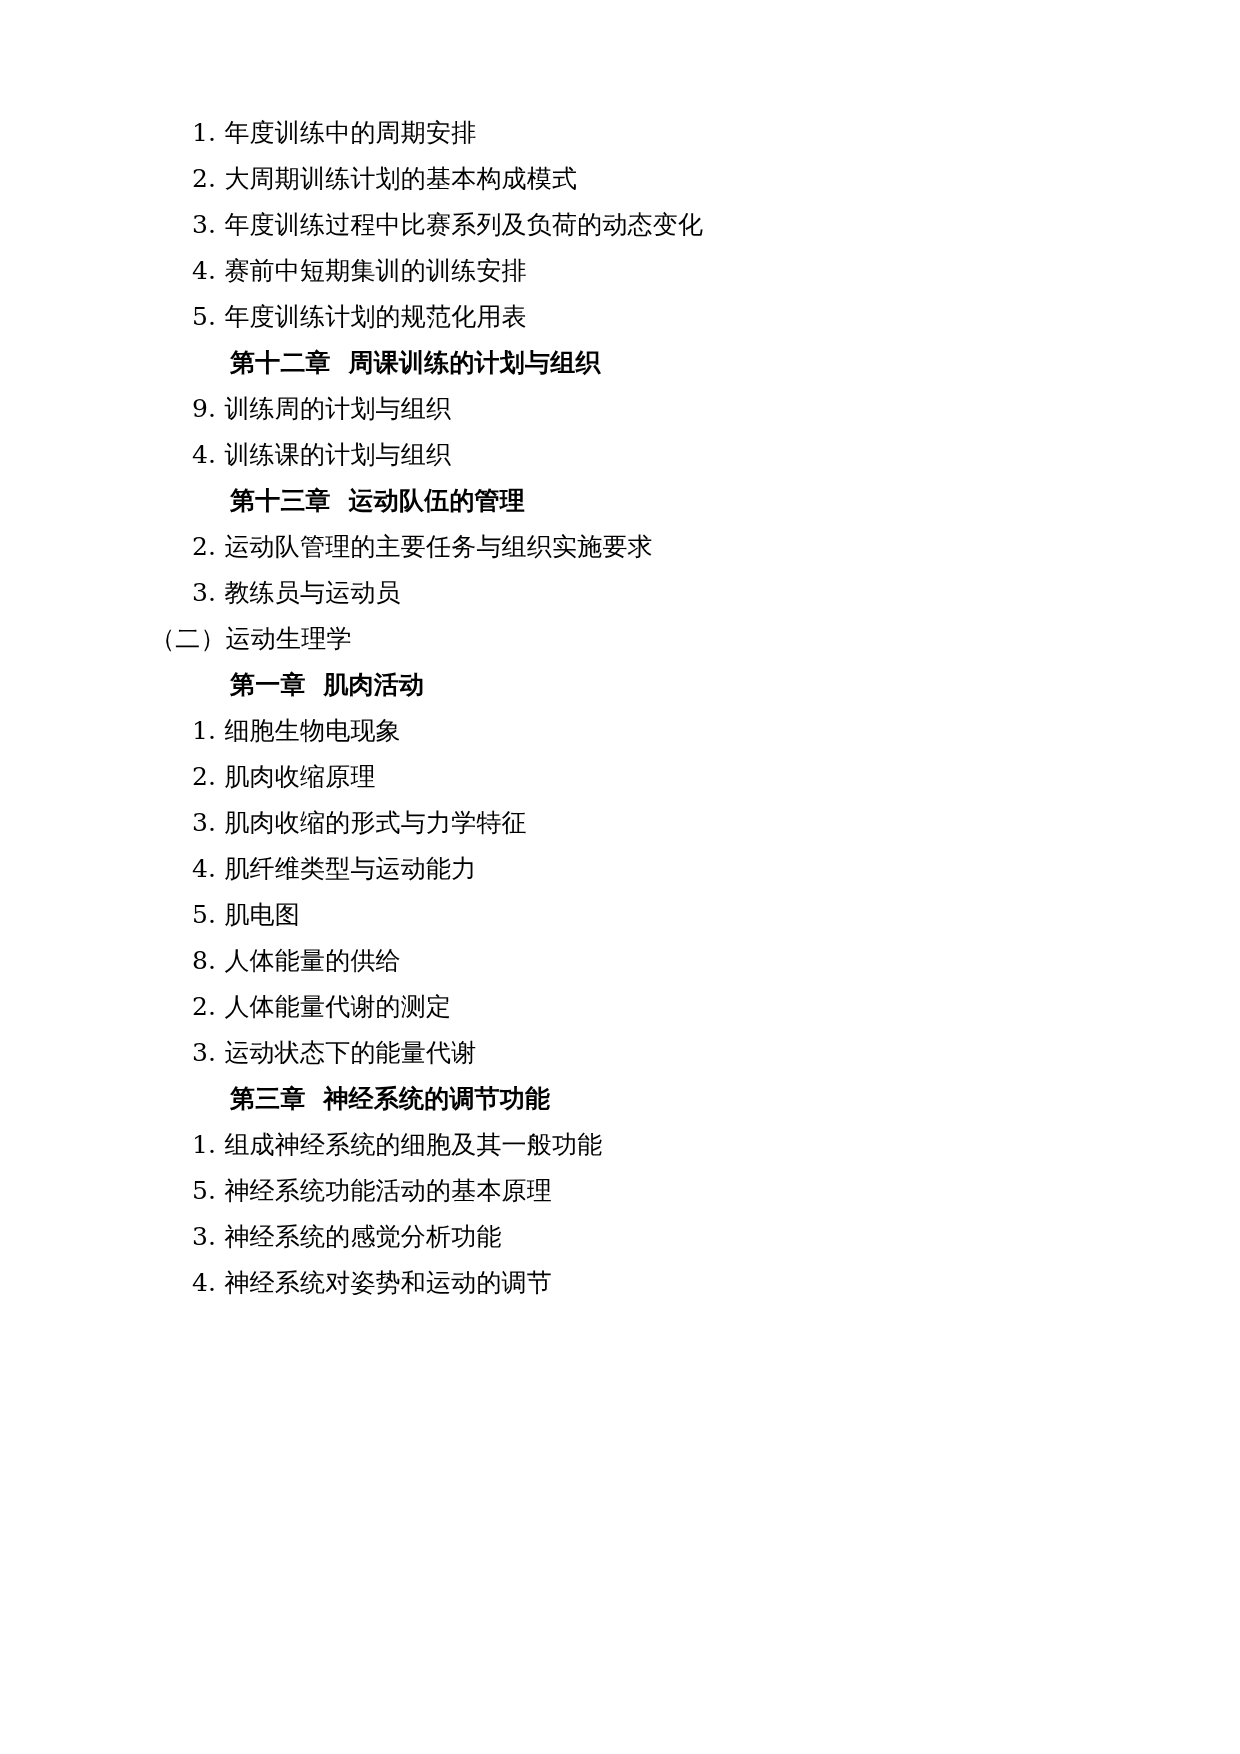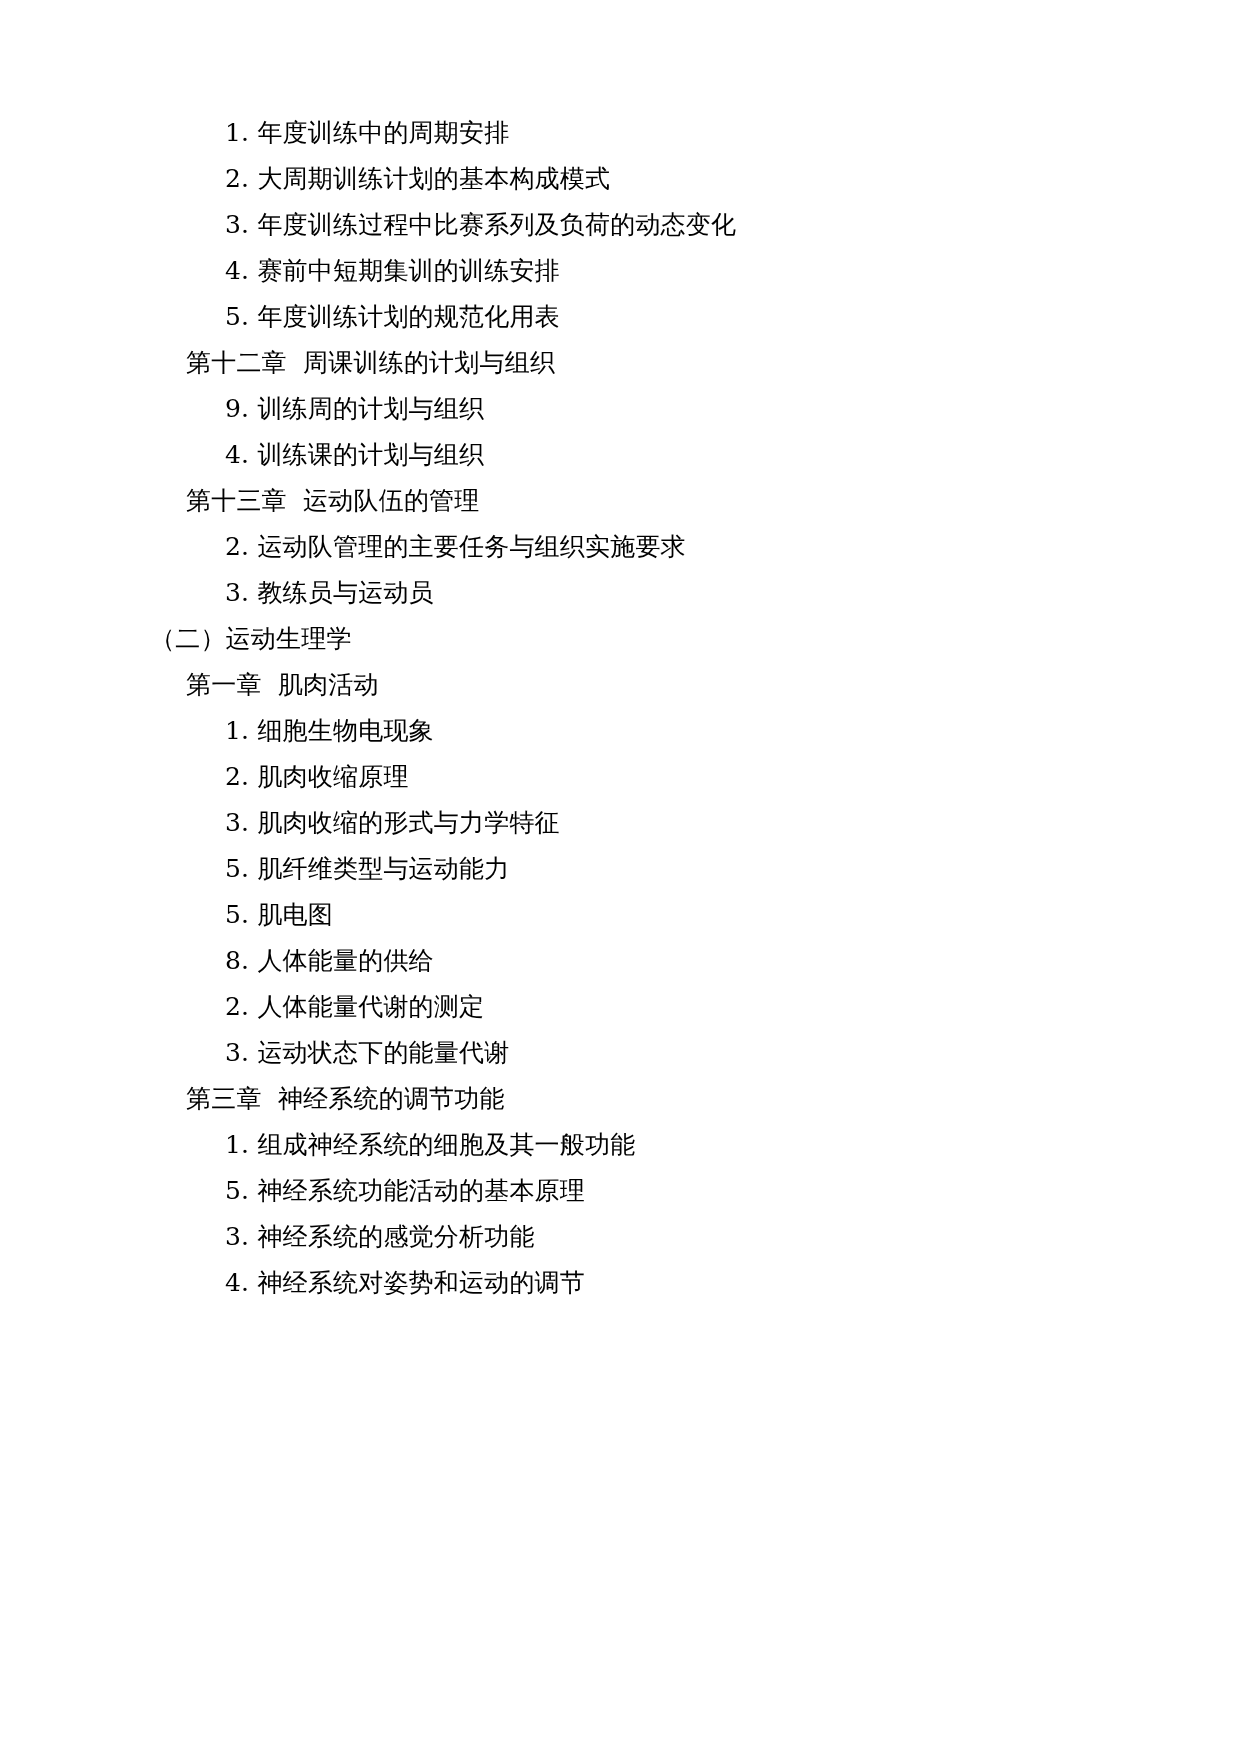--- a/index.html
+++ b/index.html
@@ -26,24 +26,25 @@
     line-height: 1.0;
     white-space: pre;
     margin: 0 0 21px 0;
     letter-spacing: 0.2px;
   }
   
   .lvl-sec {
     margin-left: 0px;      
   }
   .lvl-chap {
-    margin-left: 36px;     
+    margin-left: 80px;     
+    font-weight: bold;
   }
   .lvl-item {
-    margin-left: 75px;     
+    margin-left: 42px;     
   }
 </style>
 </head>
 <body>
 
 <div class="page">
   <div id="doc-body">
       <div class="doc-line lvl-item">1. 年度训练中的周期安排</div>
       <div class="doc-line lvl-item">2. 大周期训练计划的基本构成模式</div>
       <div class="doc-line lvl-item">3. 年度训练过程中比赛系列及负荷的动态变化</div>
@@ -53,21 +54,21 @@
       <div class="doc-line lvl-item">9. 训练周的计划与组织</div>
       <div class="doc-line lvl-item">4. 训练课的计划与组织</div>
       <div class="doc-line lvl-chap">第十三章  运动队伍的管理</div>
       <div class="doc-line lvl-item">2. 运动队管理的主要任务与组织实施要求</div>
       <div class="doc-line lvl-item">3. 教练员与运动员</div>
       <div class="doc-line lvl-sec">（二）运动生理学</div>
       <div class="doc-line lvl-chap">第一章  肌肉活动</div>
       <div class="doc-line lvl-item">1. 细胞生物电现象</div>
       <div class="doc-line lvl-item">2. 肌肉收缩原理</div>
       <div class="doc-line lvl-item">3. 肌肉收缩的形式与力学特征</div>
-      <div class="doc-line lvl-item">5. 肌纤维类型与运动能力</div>
+      <div class="doc-line lvl-item">4. 肌纤维类型与运动能力</div>
       <div class="doc-line lvl-item">5. 肌电图</div>
       <div class="doc-line lvl-item">8. 人体能量的供给</div>
       <div class="doc-line lvl-item">2. 人体能量代谢的测定</div>
       <div class="doc-line lvl-item">3. 运动状态下的能量代谢</div>
       <div class="doc-line lvl-chap">第三章  神经系统的调节功能</div>
       <div class="doc-line lvl-item">1. 组成神经系统的细胞及其一般功能</div>
       <div class="doc-line lvl-item">5. 神经系统功能活动的基本原理</div>
       <div class="doc-line lvl-item">3. 神经系统的感觉分析功能</div>
       <div class="doc-line lvl-item">4. 神经系统对姿势和运动的调节</div>
     </div>

